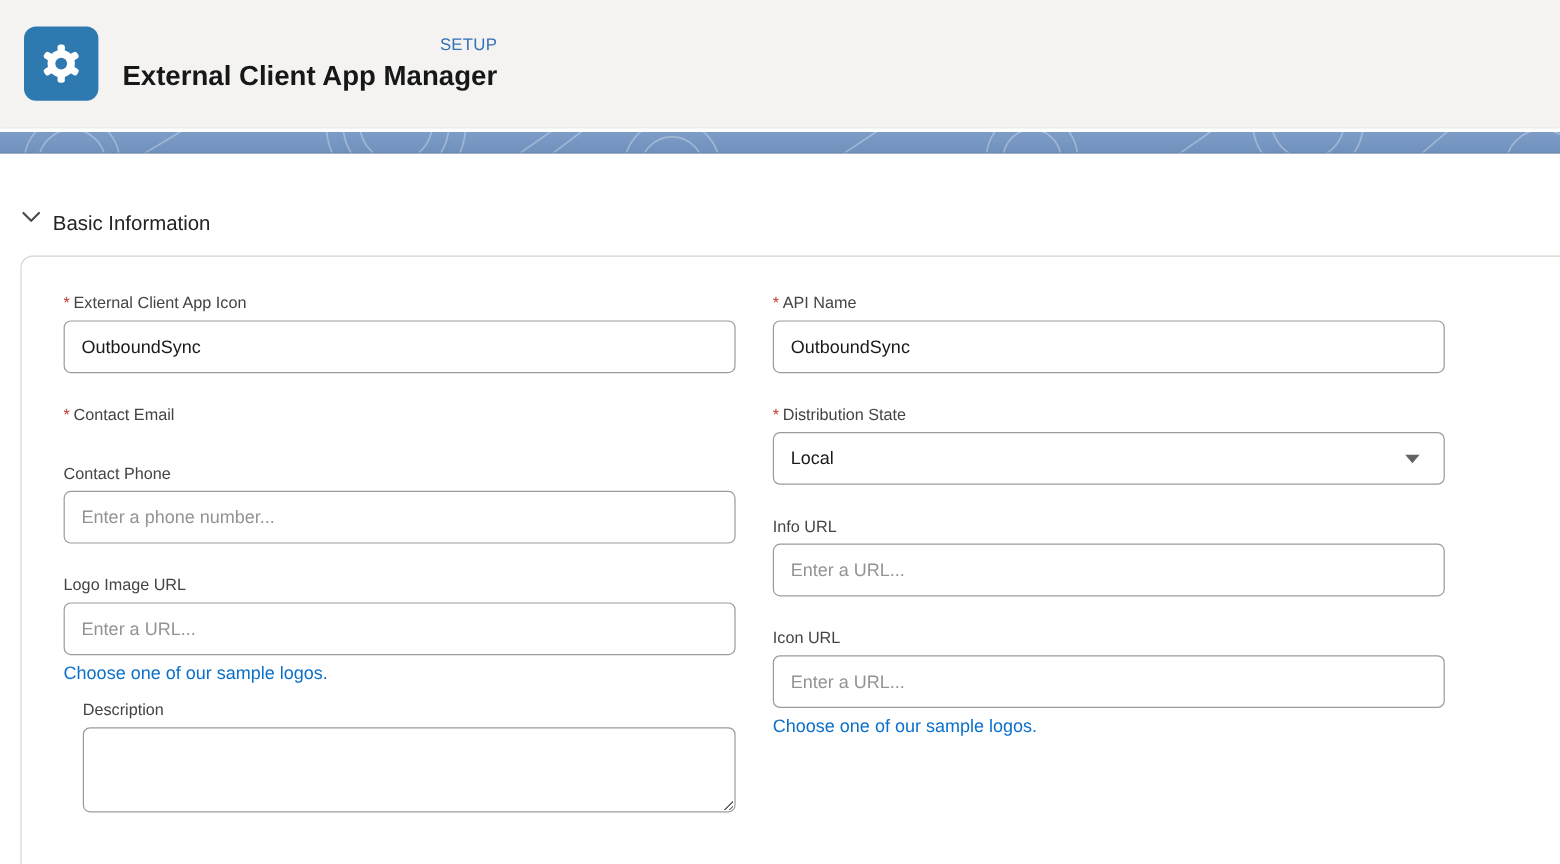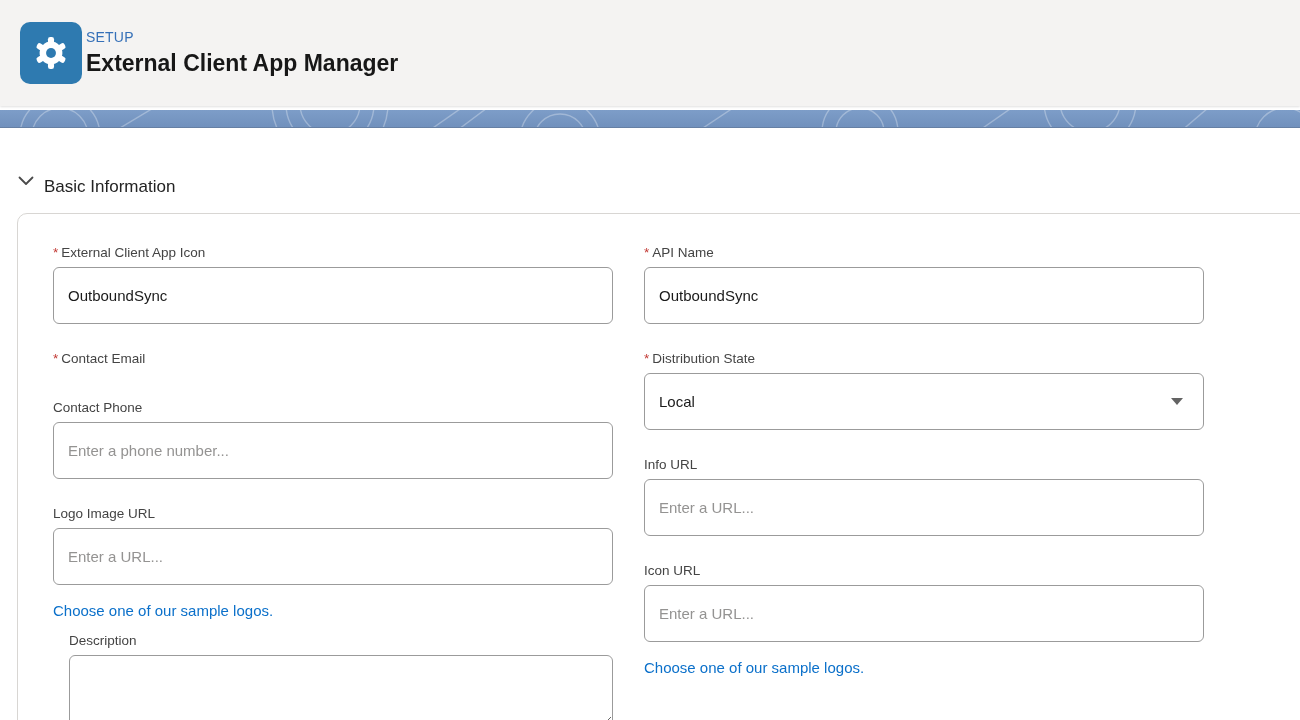--- a/index.html
+++ b/index.html
@@ -19,21 +19,21 @@
     display: flex; align-items: center;
     padding-left: 20px;
   }
   .icon-tile {
     width: 62px; height: 62px;
     background: #2e7ab0;
     border-radius: 10px;
     display: flex; align-items: center; justify-content: center;
     flex: 0 0 auto;
   }
-  .header-titles { margin-left: 4px; display: flex; flex-direction: column; }
+  .header-titles { margin-left: 20px; display: flex; flex-direction: column; align-items: flex-end; }
   .eyebrow {
     font-size: 14px; color: #3570b8; line-height: 18px;
     letter-spacing: .2px;
   }
   .page-title {
     font-size: 23px; font-weight: 700; color: #171717;
     line-height: 30px; margin-top: 2px;
   }
 
   
@@ -68,21 +68,21 @@
   .field { margin-bottom: 26px; }
   .field.tight { margin-bottom: 0; }
   .field-label {
     display: block;
     font-size: 13.5px; color: #444444;
     line-height: 17px; margin-bottom: 6px;
   }
   .req { color: #c23934; margin-right: 3px; }
 
   .control {
-    width: 100%; height: 57px;
+    width: 100%; height: 44px;
     border: 1px solid #9b9b9b;
     border-radius: 6px;
     background: #fff;
     font-family: "Liberation Sans", "DejaVu Sans", sans-serif;
     font-size: 15px; color: #1a1a1a;
     padding: 0 14px;
     outline: none;
   }
   .control::placeholder { color: #949392; opacity: 1; }
 
@@ -94,21 +94,21 @@
   .combo-arrow {
     width: 0; height: 0;
     border-left: 6px solid transparent;
     border-right: 6px solid transparent;
     border-top: 7px solid #636363;
     margin-right: 6px;
   }
 
   .sample-link {
     display: inline-block;
-    margin-top: 17px;
+    margin-top: 7px;
     font-size: 15px; color: #0b70ca;
     text-decoration: none; cursor: pointer;
     line-height: 18px;
   }
 
   .description-field { margin-top: 12px; margin-bottom: 0; padding-left: 16px; }
   textarea.control {
     height: 71px;
     padding-top: 8px;
     resize: both;

